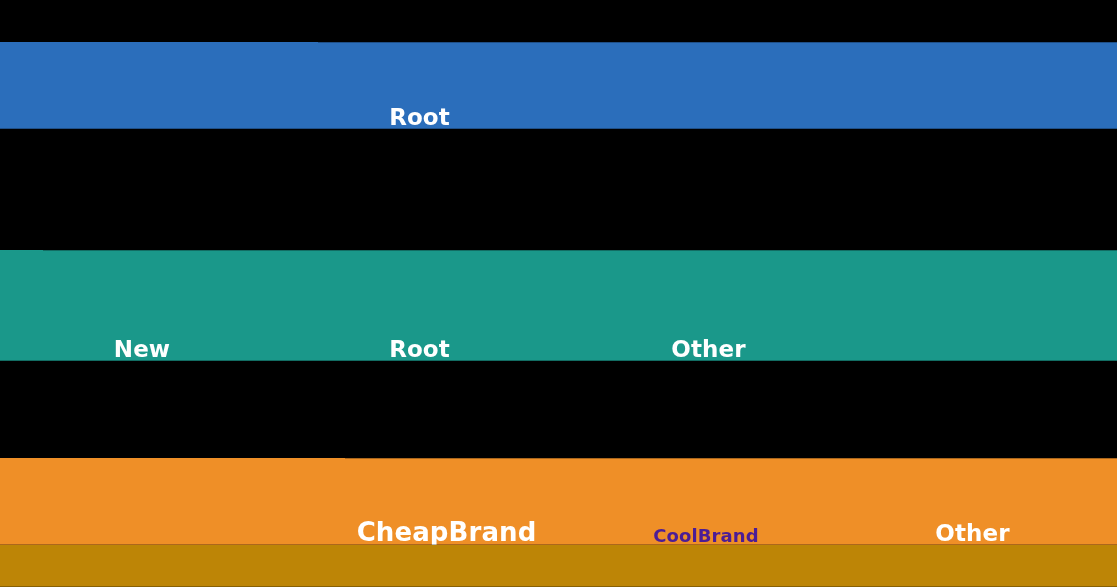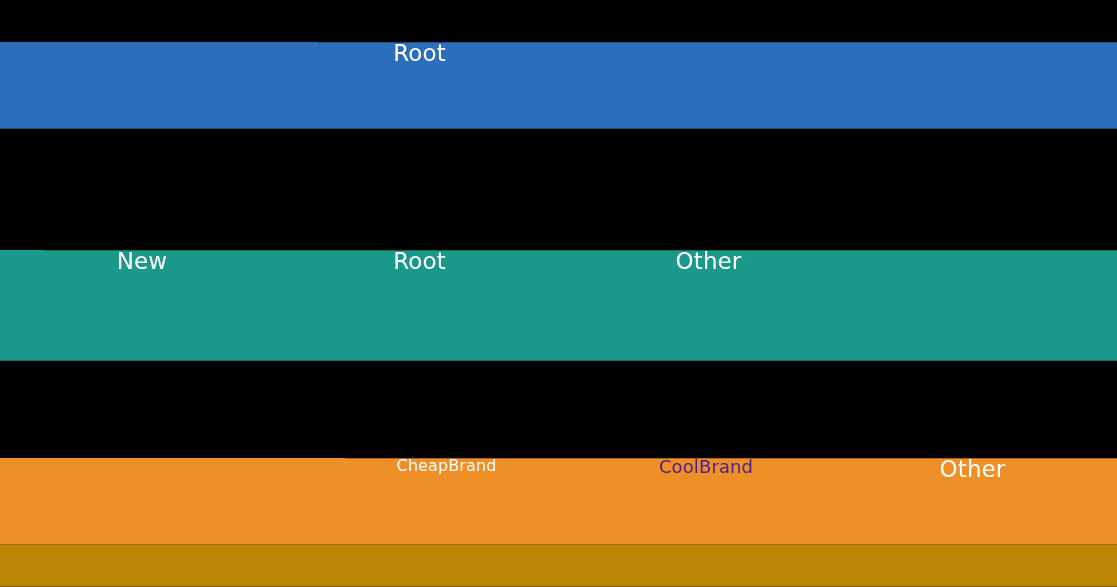--- a/index.html
+++ b/index.html
@@ -22,23 +22,24 @@
     position: absolute;
     left: 0;
     width: 1117px;
   }
   .node {
     position: absolute;
     top: 0;
     height: 100%;
     box-sizing: border-box;
     display: flex;
-    align-items: flex-start;
+    align-items: flex-end;
     justify-content: center;
     overflow: hidden;
+    font-weight: bold;
   }
   .node-label {
     color: #ffffff;
     font-size: 23px;
     line-height: 1;
     white-space: nowrap;
     letter-spacing: 0.1px;
   }
   
   .node.seam-top::before {
@@ -82,21 +83,21 @@
       </div>
       <div class="node seam-top seam-bottom" style="left: 521px; width: 86px; background: rgb(26, 152, 138);"></div>
       <div class="node seam-top seam-bottom" style="left: 607px; width: 203px; background: rgb(26, 152, 138);">
         <span class="node-label" style="color: rgb(255, 255, 255); font-size: 23px;">Other</span>
       </div>
       <div class="node seam-top seam-bottom" style="left: 810px; width: 307px; background: rgb(26, 152, 138);"></div>
     </div>
     <div class="level-row" style="top: 458px; height: 87px;">
       <div class="node seam-bottom" style="left: 0px; width: 345px; background: rgb(239, 143, 39);"></div>
       <div class="node seam-top seam-bottom" style="left: 345px; width: 203px; background: rgb(239, 143, 39);">
-        <span class="node-label" style="color: rgb(255, 255, 255); font-size: 16px;">CheapBrand</span>
+        <span class="node-label" style="color: rgb(255, 255, 255); font-size: 26px;">CheapBrand</span>
       </div>
       <div class="node seam-top seam-bottom" style="left: 548px; width: 56px; background: rgb(239, 143, 39);"></div>
       <div class="node seam-top seam-bottom" style="left: 604px; width: 204px; background: rgb(239, 143, 39);">
         <span class="node-label" style="color: #4c1d95; font-size: 18px;">CoolBrand</span>
       </div>
       <div class="node seam-top seam-bottom" style="left: 808px; width: 63px; background: rgb(239, 143, 39);"></div>
       <div class="node seam-top seam-bottom" style="left: 871px; width: 203px; background: rgb(239, 143, 39);">
         <span class="node-label" style="color: rgb(255, 255, 255); font-size: 23px;">Other</span>
       </div>
       <div class="node seam-top seam-bottom" style="left: 1074px; width: 43px; background: rgb(239, 143, 39);"></div>

